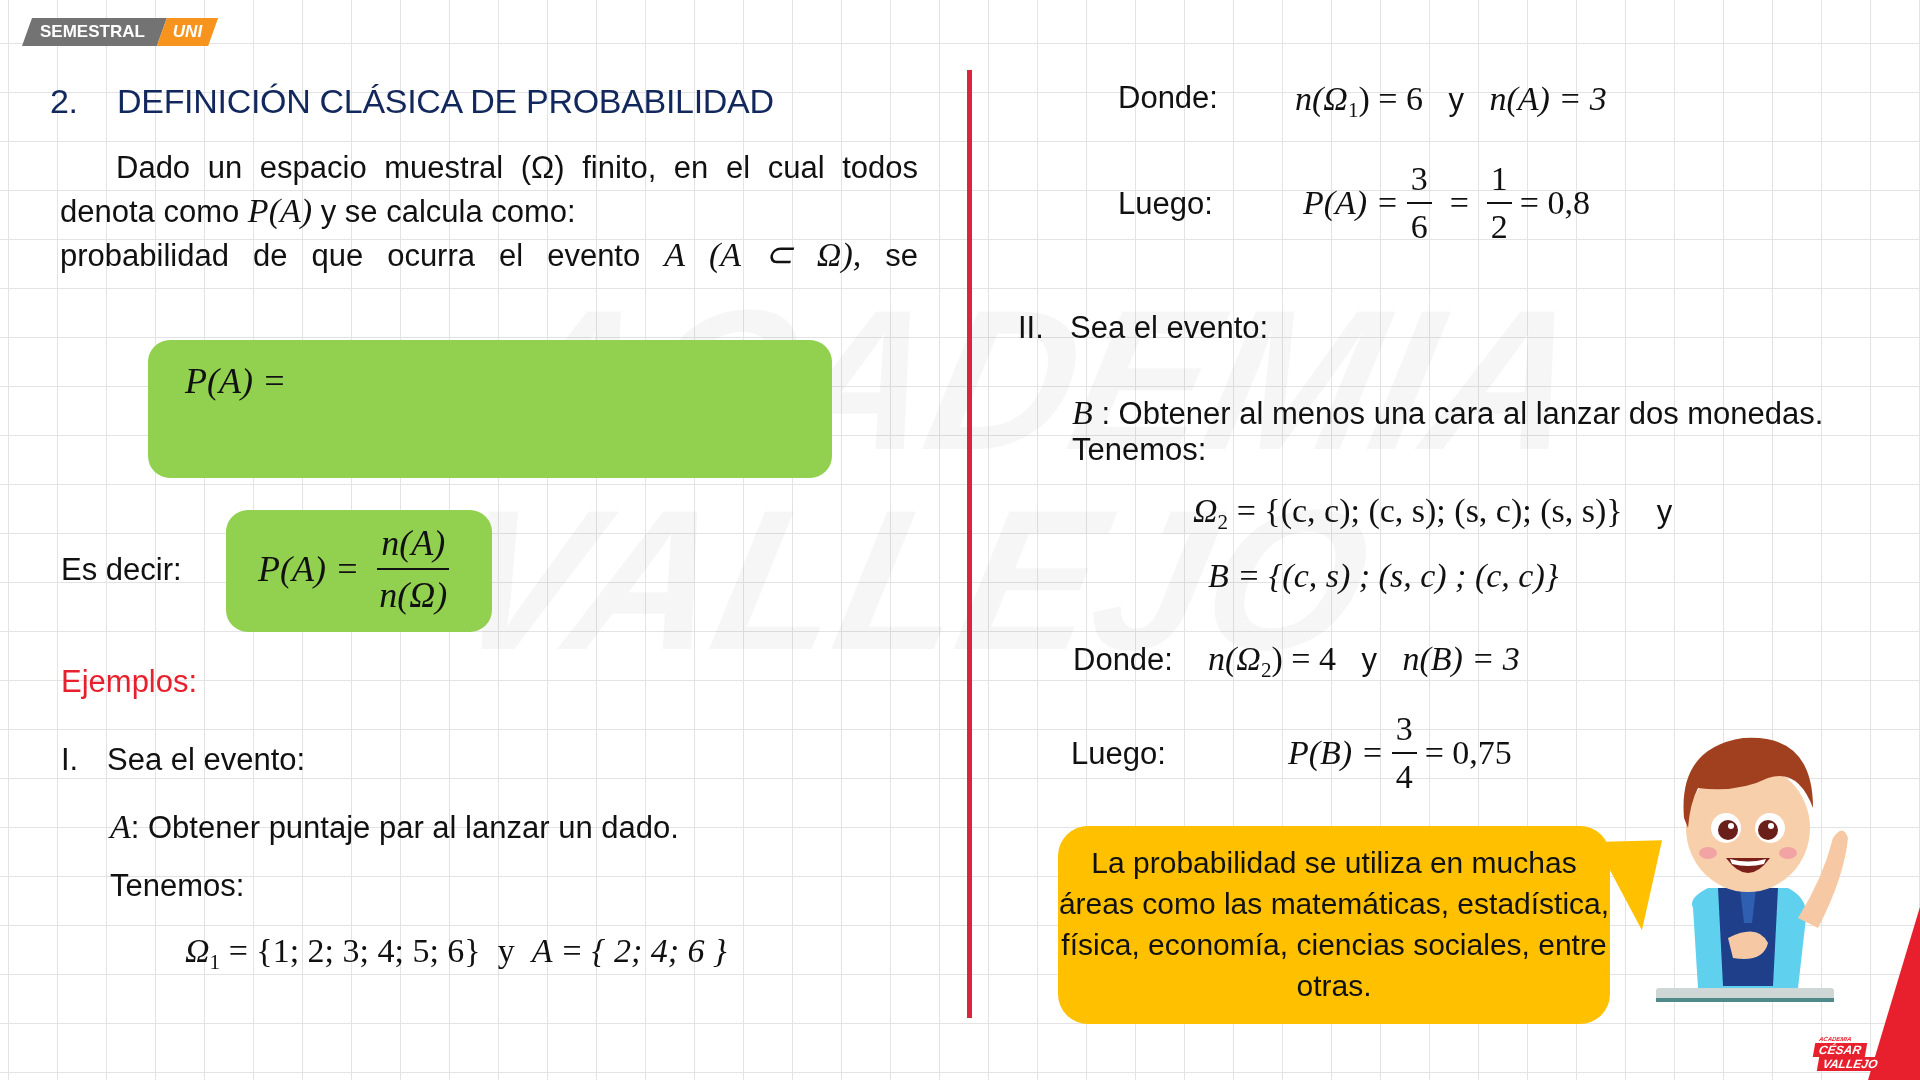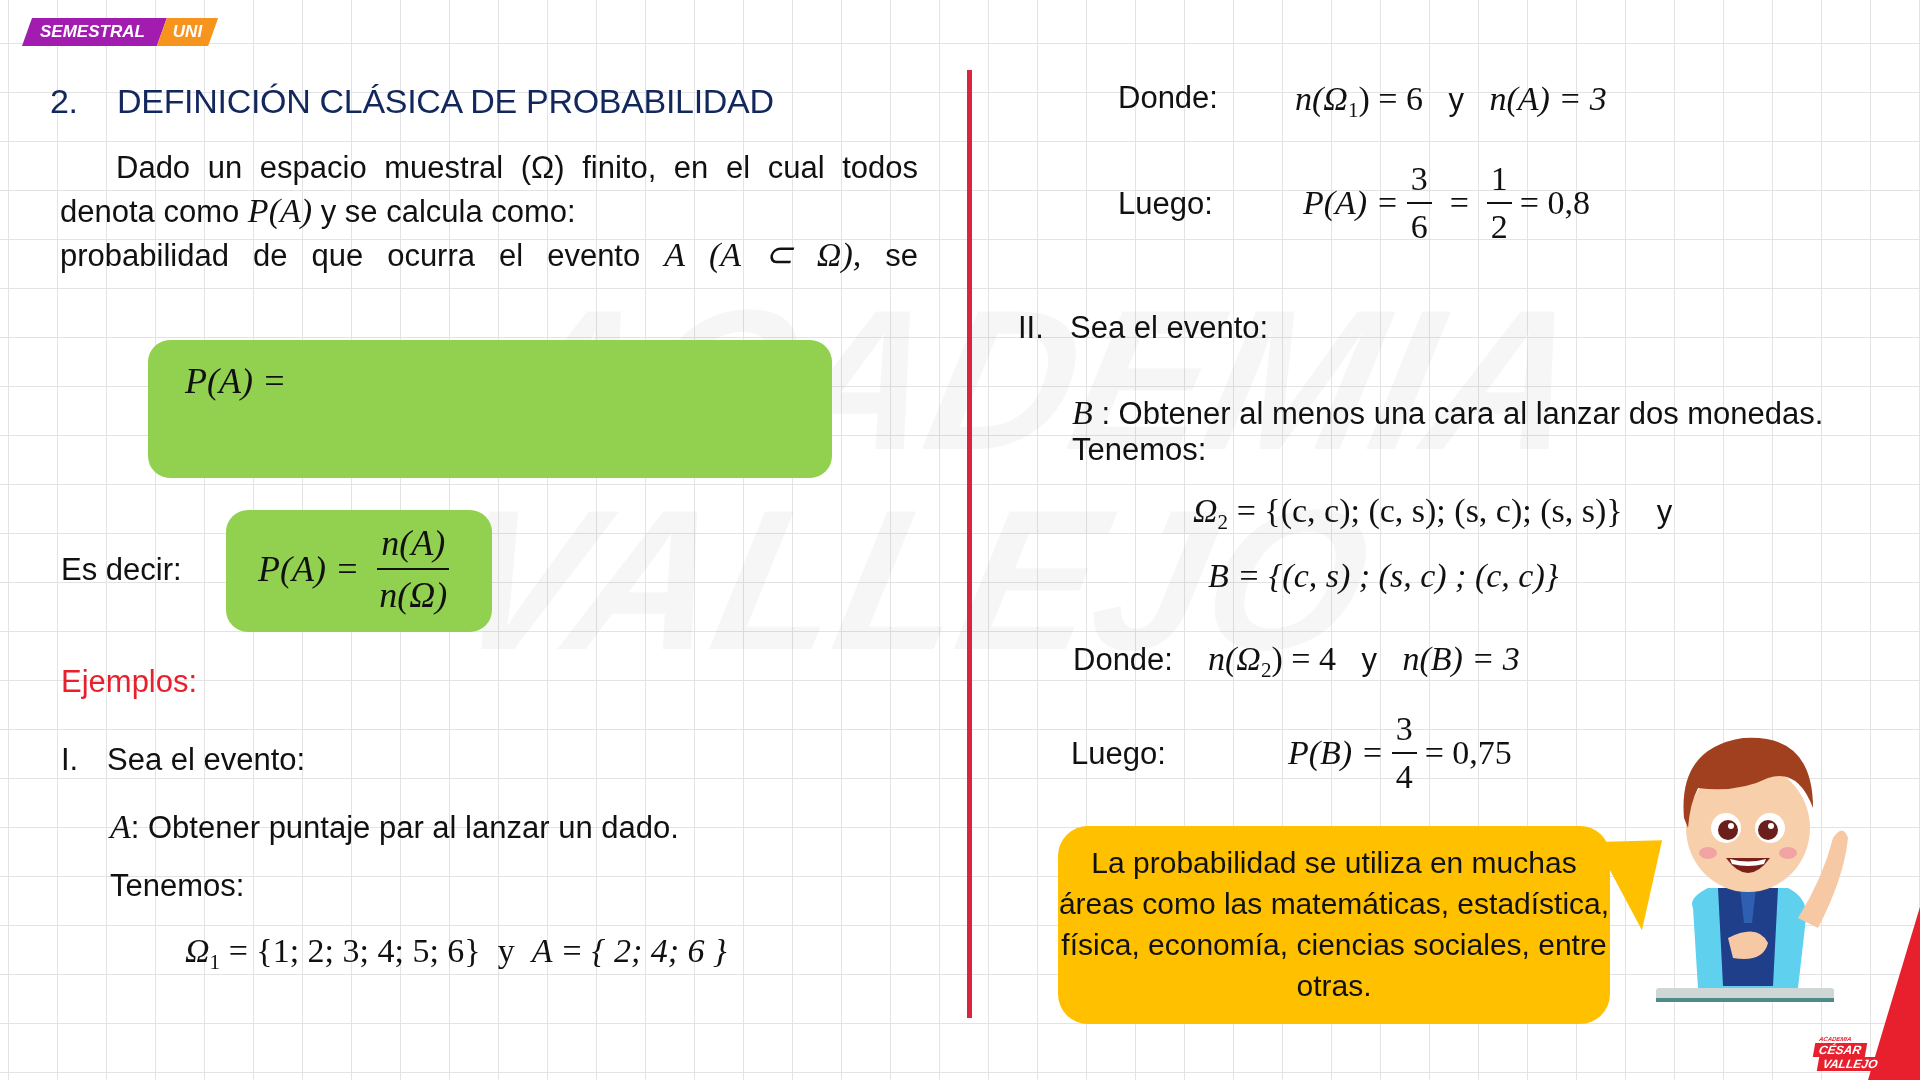--- a/index.html
+++ b/index.html
@@ -24,21 +24,21 @@
   .watermark {
     position: absolute; left: 470px; top: 280px; width: 700px; height: 480px;
     font-family: "Liberation Sans", sans-serif; font-weight: bold; font-style: italic;
     color: rgba(0,0,0,0.035); font-size: 200px; line-height: 200px; transform: skewX(-12deg);
     pointer-events: none; text-align: center;
   }
 
   
   .logo { left: 22px; top: 18px; height: 28px; display: flex; }
   .logo .blk {
-    background: #a21caf; color: #fff; font-weight: bold; font-style: italic;
+    background: #737373; color: #fff; font-weight: bold; 
     font-size: 17px; line-height: 28px; padding: 0 22px 0 18px;
     clip-path: polygon(10px 0, 100% 0, calc(100% - 10px) 100%, 0 100%);
   }
   .logo .org {
     background: #f7941d; color: #fff; font-weight: bold; font-style: italic;
     font-size: 17px; line-height: 28px; padding: 0 16px 0 16px; margin-left: -10px;
     clip-path: polygon(10px 0, 100% 0, calc(100% - 10px) 100%, 0 100%);
   }
 
   .title { left: 50px; top: 82px; font-size: 34px; font-weight: normal; color: #12275c; letter-spacing: -0.3px; }

